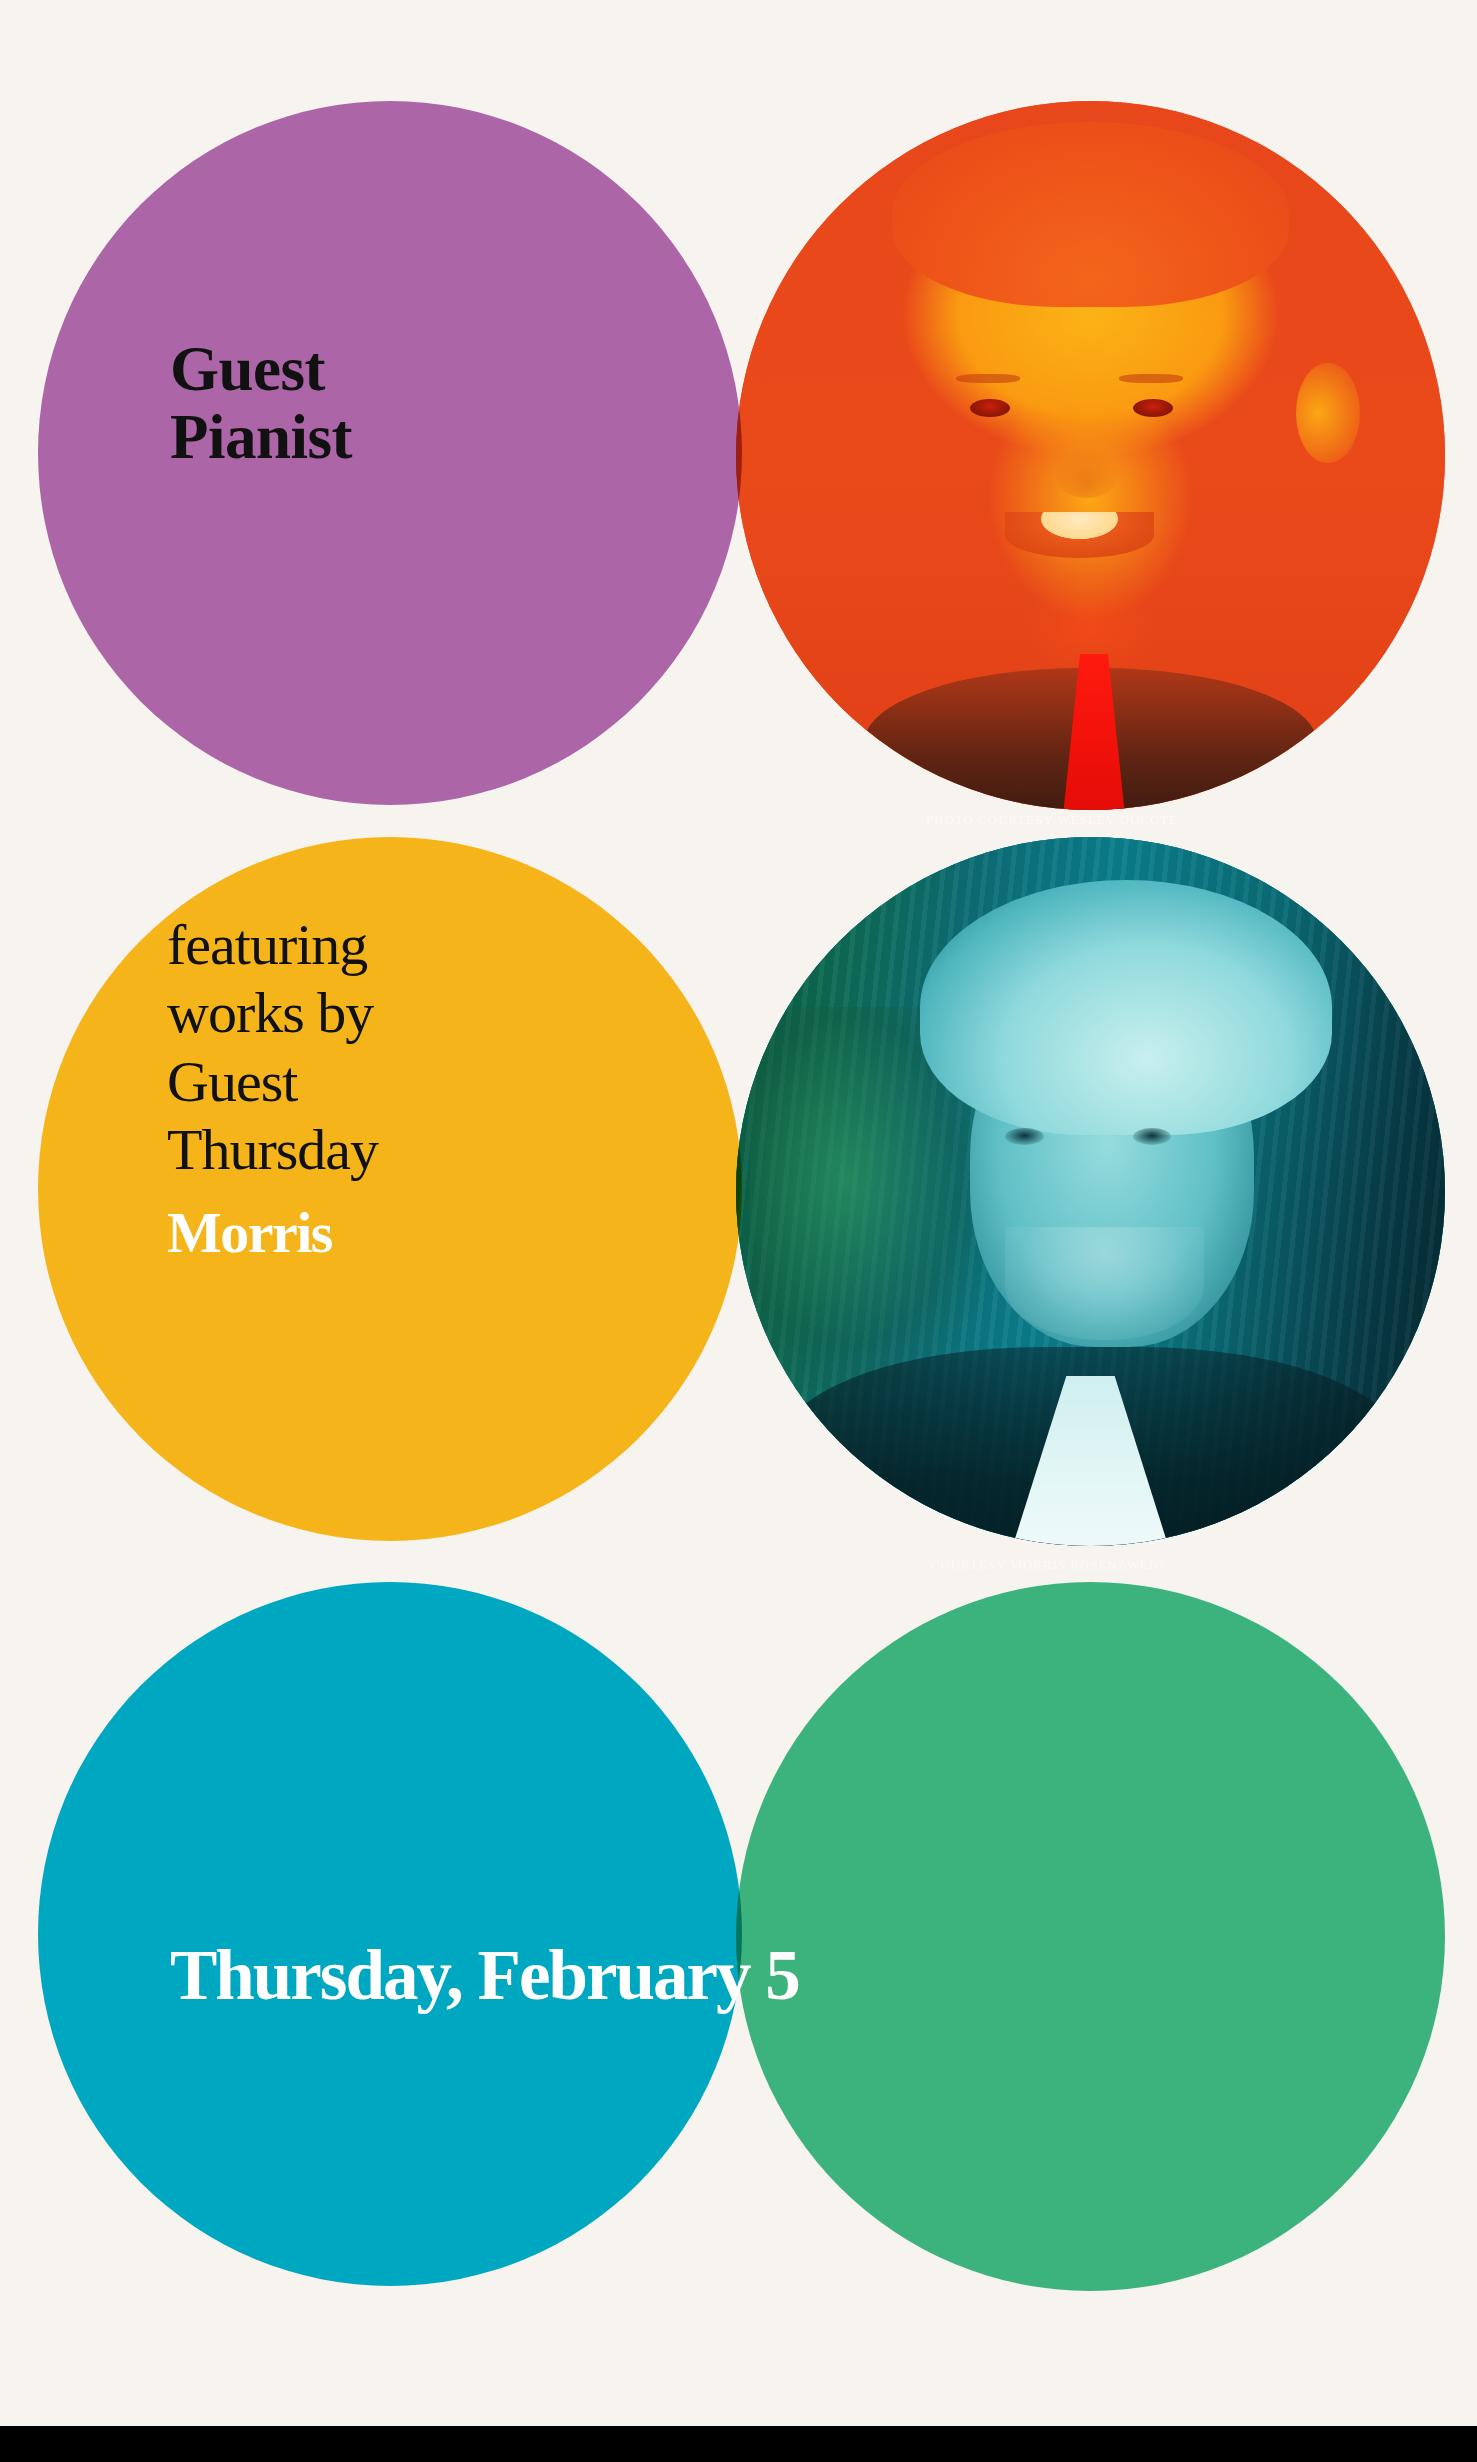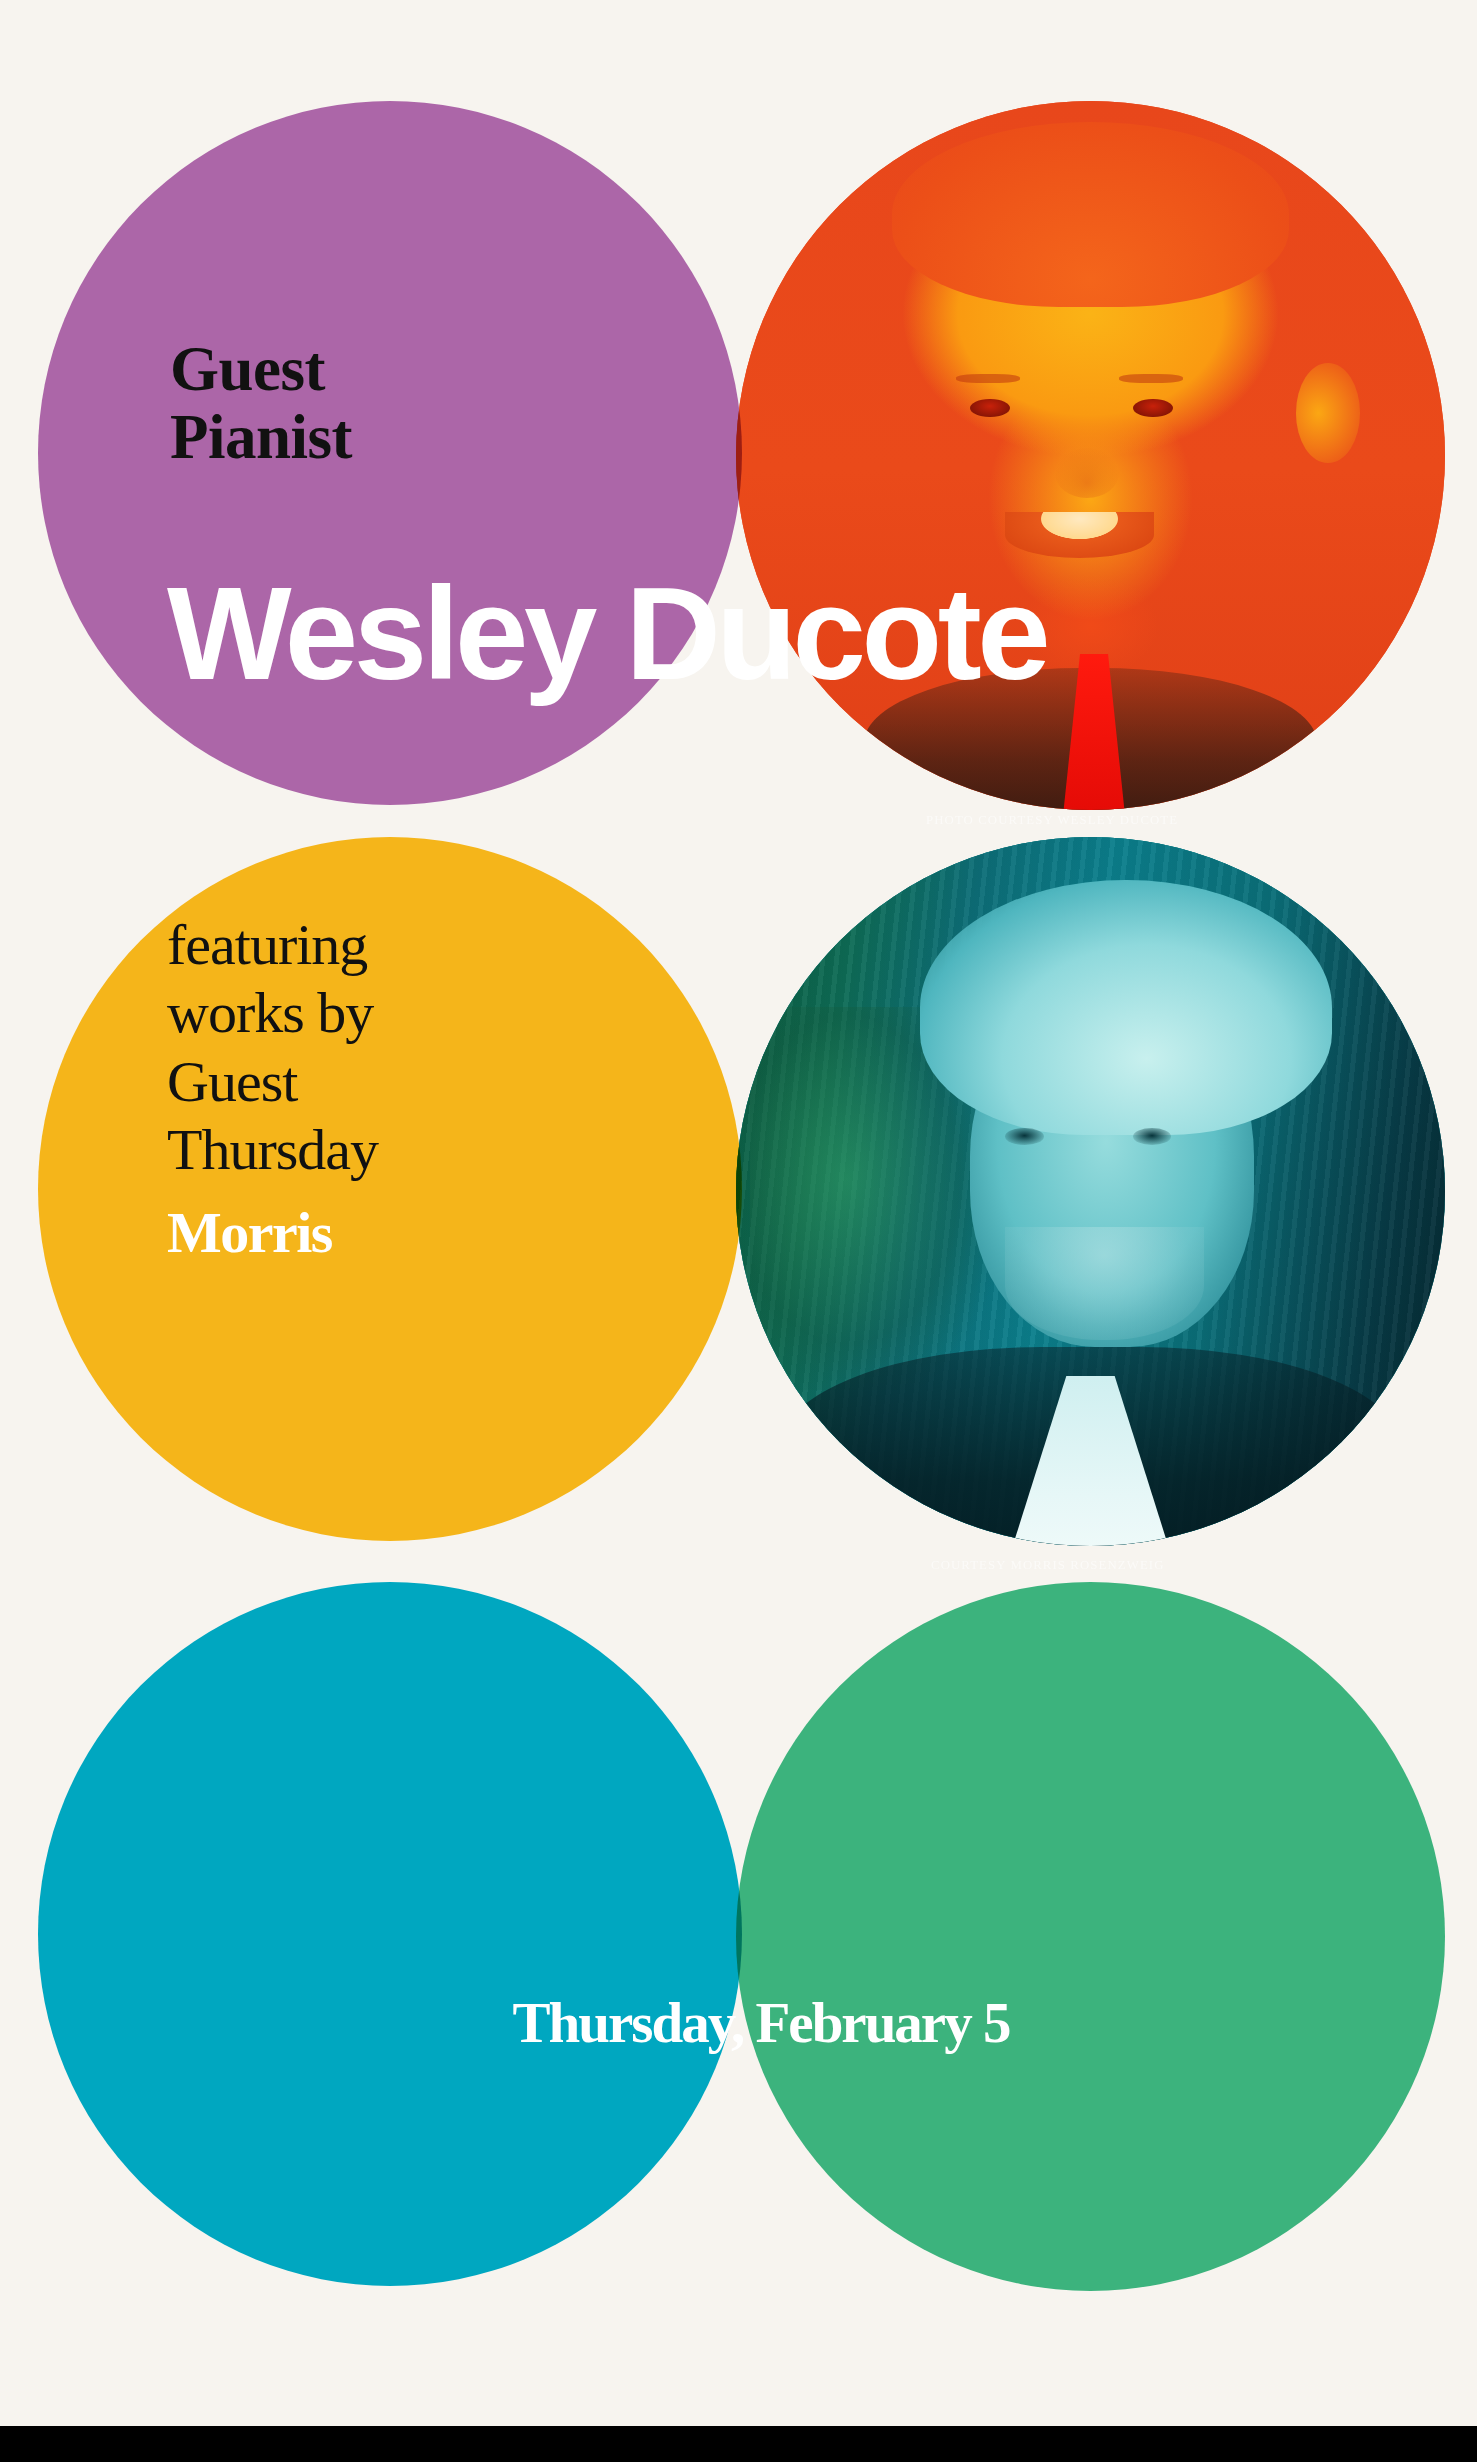--- a/index.html
+++ b/index.html
@@ -152,23 +152,23 @@
   .feat-block {
     left:167px; top:911px; width:581px;
     font-size:58px; line-height:1.18; color:#111111;
     letter-spacing:-1px;
   }
   .feat-name {
     font-weight:bold; color:#FFFFFF; letter-spacing:-1.5px;
     display:block; margin-top:16px; line-height:1.1;
   }
   .date-line {
-    left:170px; top:1994px; width:1182px;
-    font-weight:bold; font-size:57px; line-height:1;
-    letter-spacing:-2px; color:#FFFFFF; white-space:nowrap;text-align:center;
+    left:170px; top:1940px; width:1182px;
+    font-weight:bold; font-size:71px; line-height:1;
+    letter-spacing:-2px; color:#FFFFFF; white-space:nowrap;
   }
   .time-line {
     left:170px; top:2044px; width:1182px;
     font-size:69px; line-height:1; letter-spacing:-1.5px;
     color:#111111; white-space:nowrap;
   }
   .time-line .bar { padding:0 16.7px; font-weight:300; }
 
   .credit {
     z-index:31;
@@ -227,21 +227,20 @@
 
     <div class="circ c-teal"></div>
     <div class="circ c-green"></div>
   </div>
 
   <div class="txt guest-pianist">
     <div>Guest</div>
     <div>Pianist</div>
   </div>
 
-  <div class="txt big-name">Wesley Ducote</div>
 
   <div class="txt feat-block">
     <div>featuring</div>
     <div>works by</div>
     <div>Guest</div>
     <div>Thursday</div>
     <span class="feat-name">Morris</span>
   </div>
 
   <div class="txt date-line">Thursday, February 5</div>

